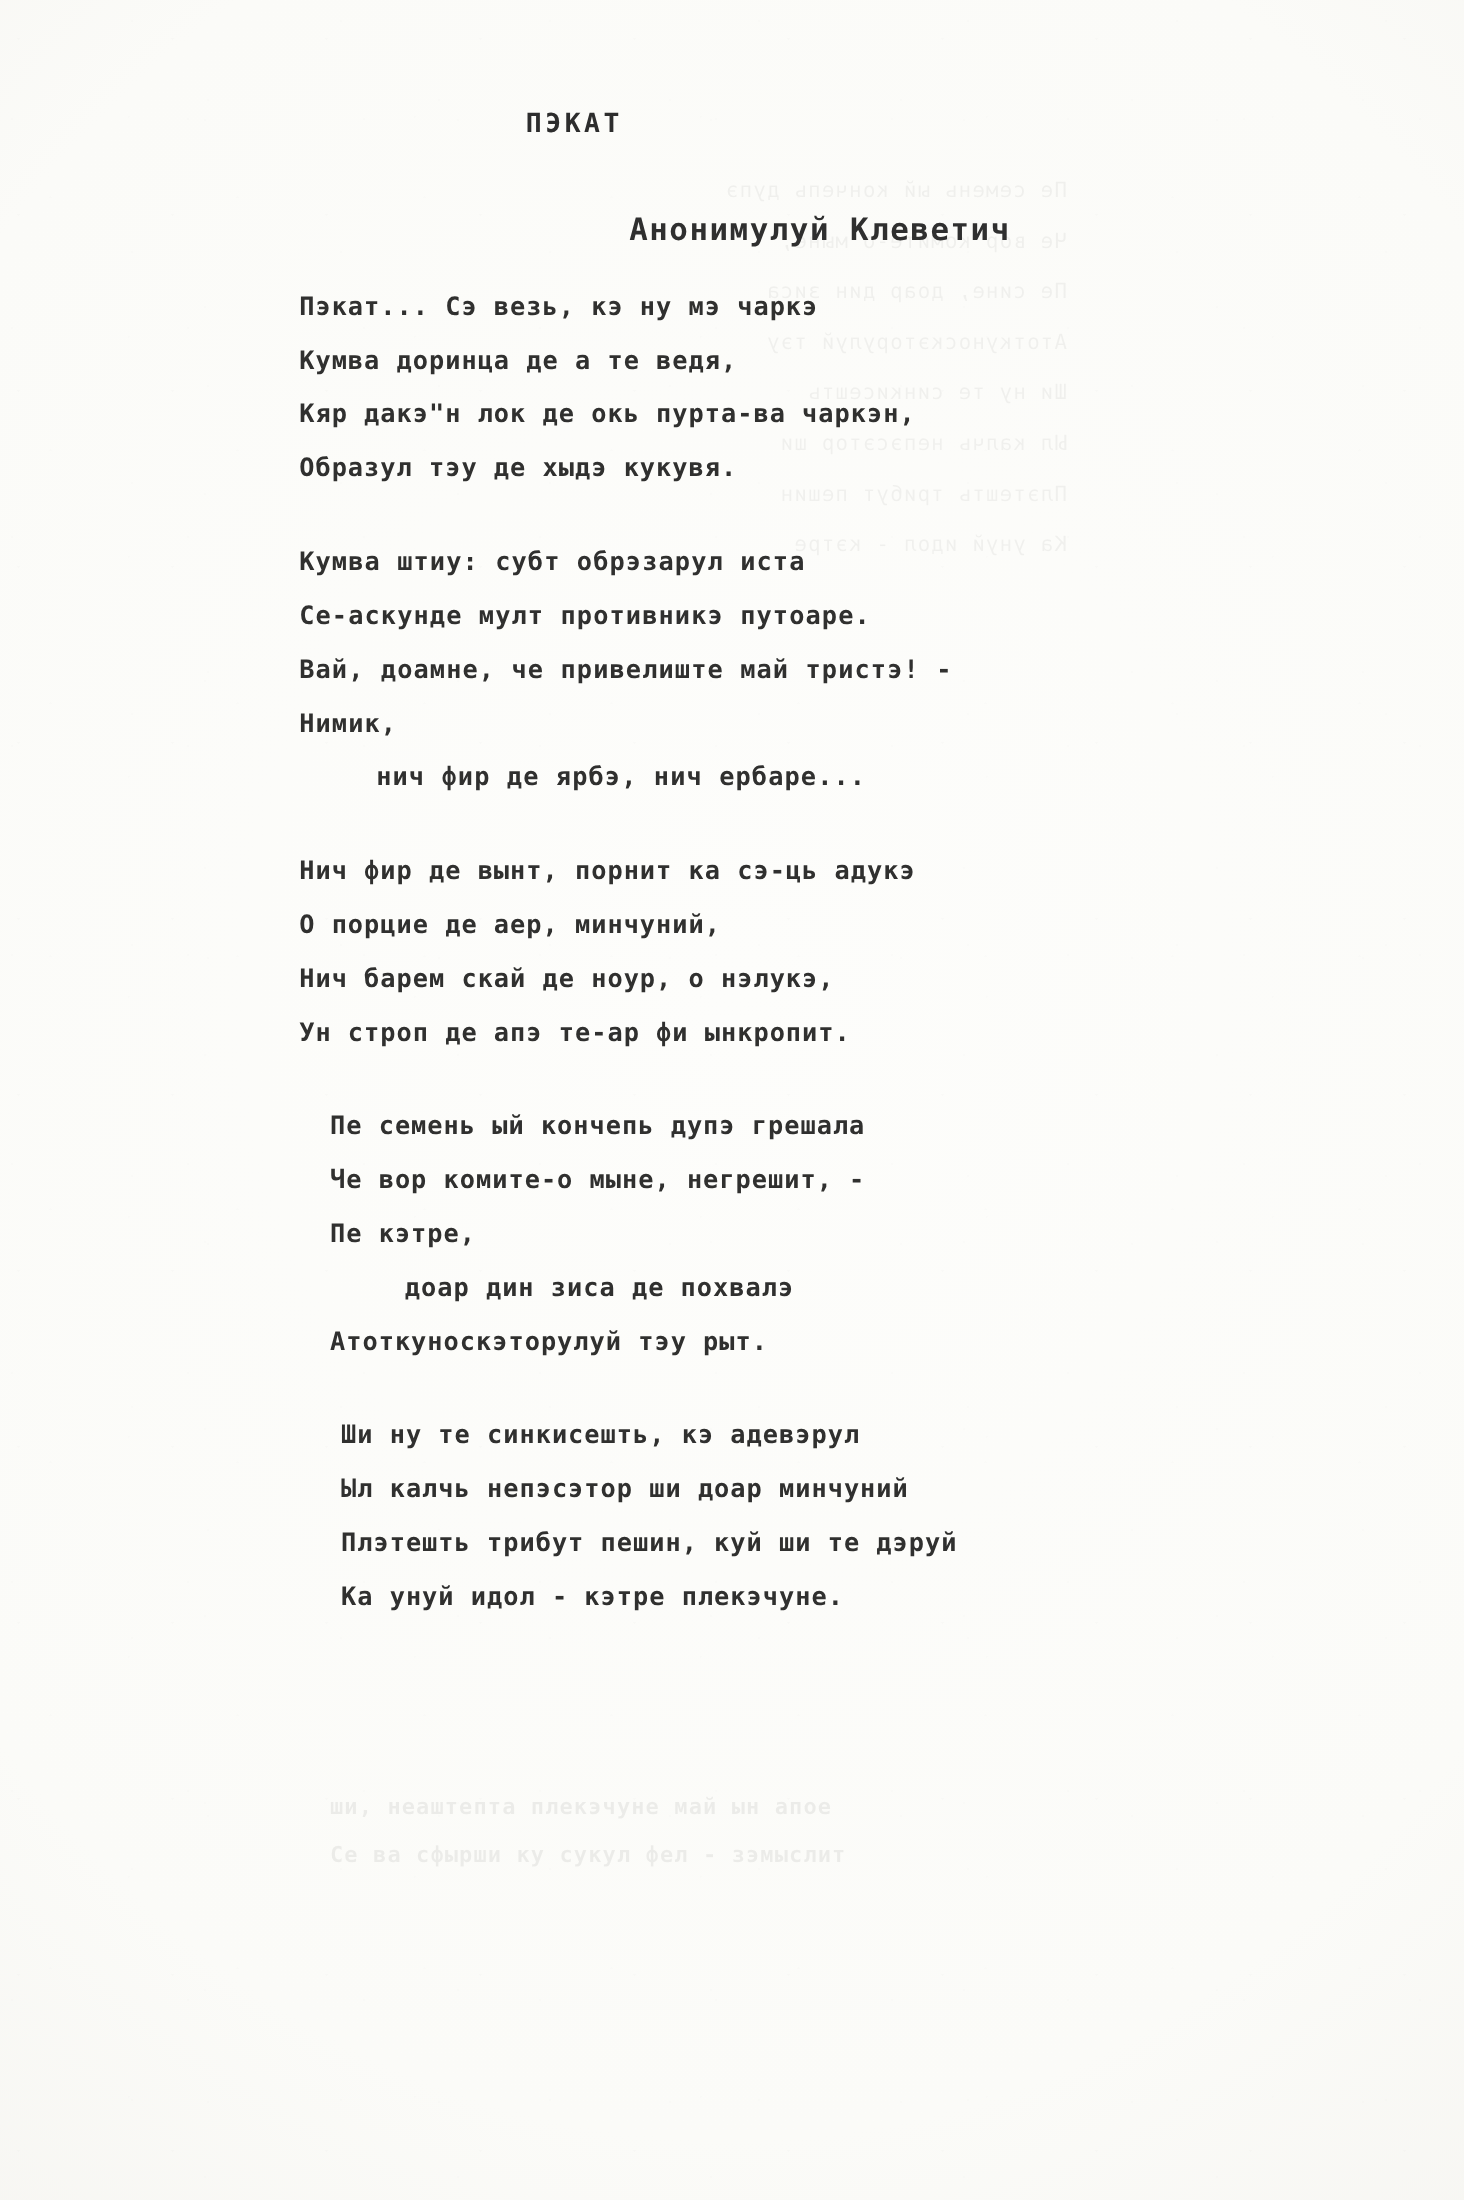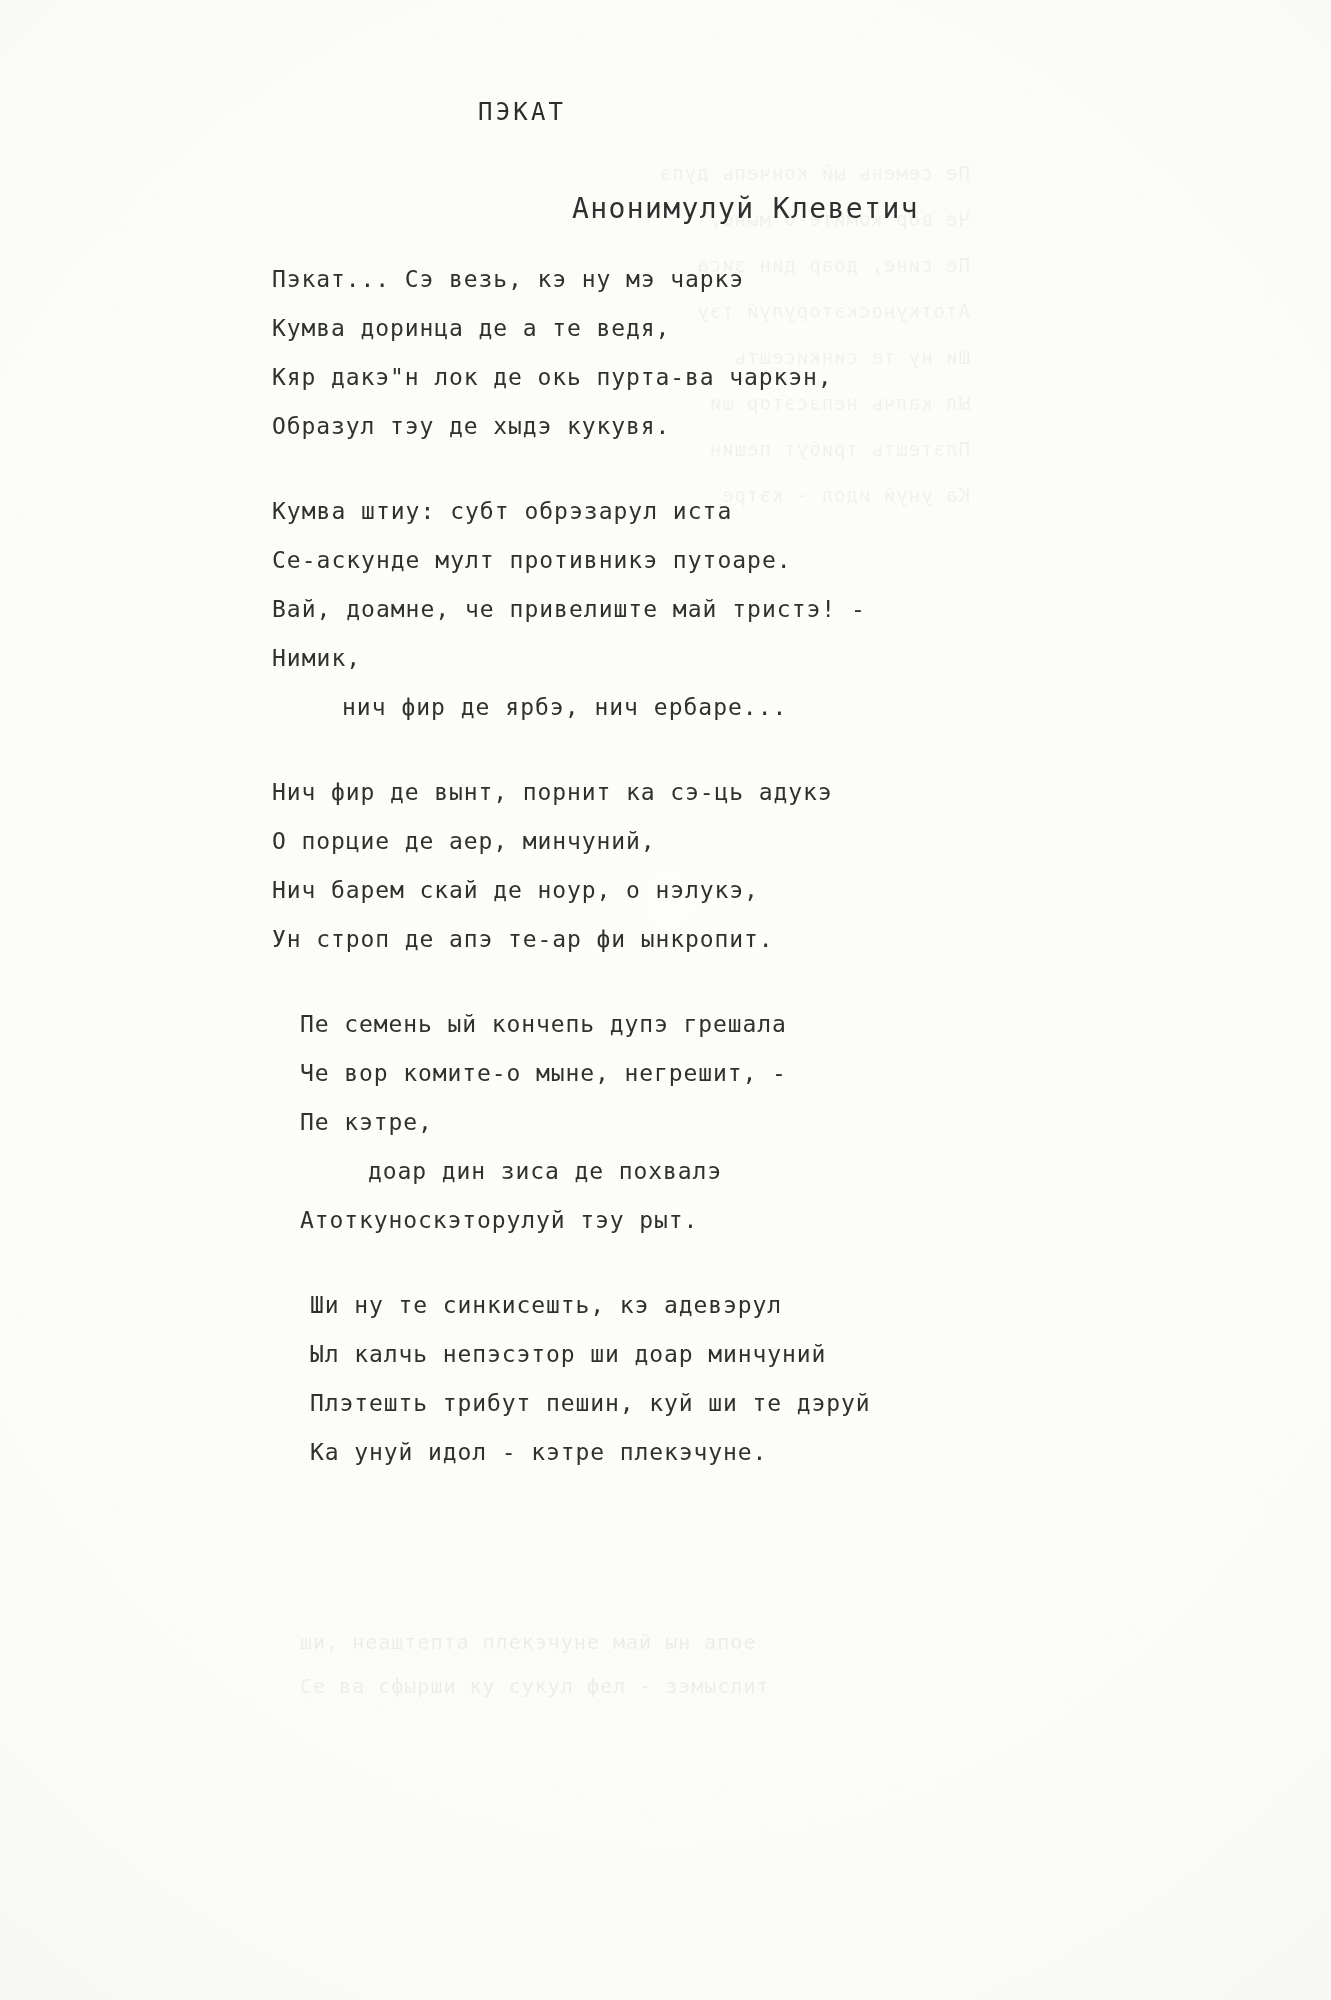--- a/index.html
+++ b/index.html
@@ -56,20 +56,21 @@
     transform: scaleX(-1);
     white-space: pre;
   }
 
   #sheet {
     position: absolute;
     left: 0;
     top: 0;
     width: 1145px;
     height: 2000px;
+    font-weight: bold;
   }
 
   .poem-title {
     position: absolute;
     left: 478px;
     top: 98px;
     font-size: 24px;
     letter-spacing: 3.2px;
     color: #2d2d2d;
   }

